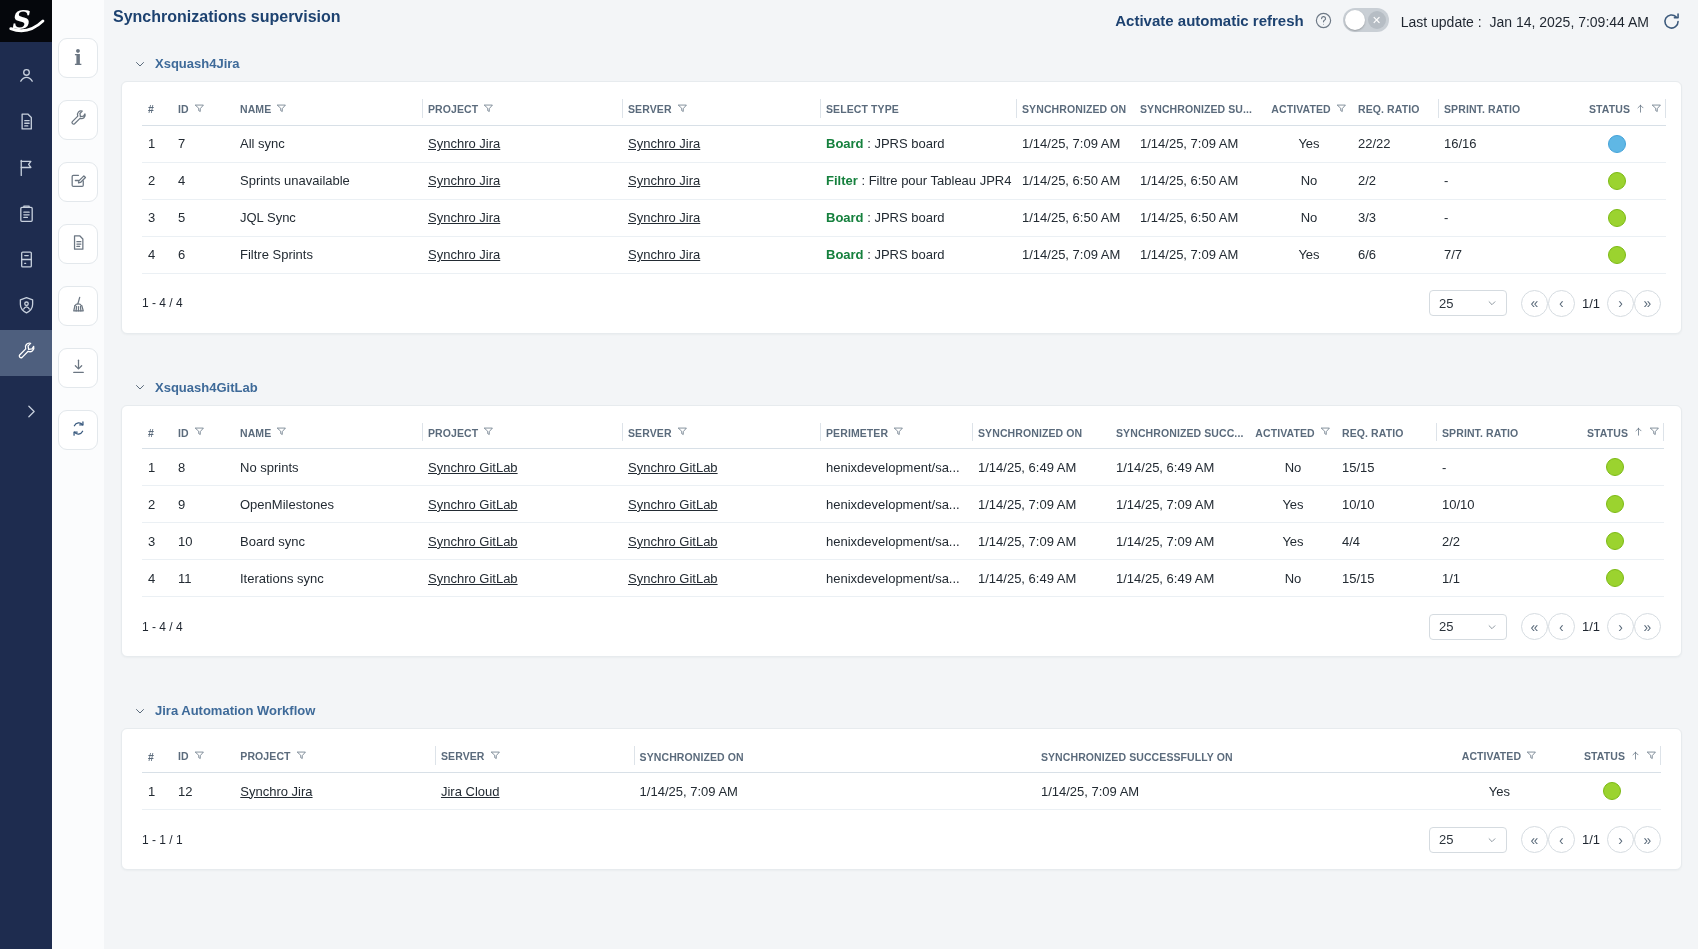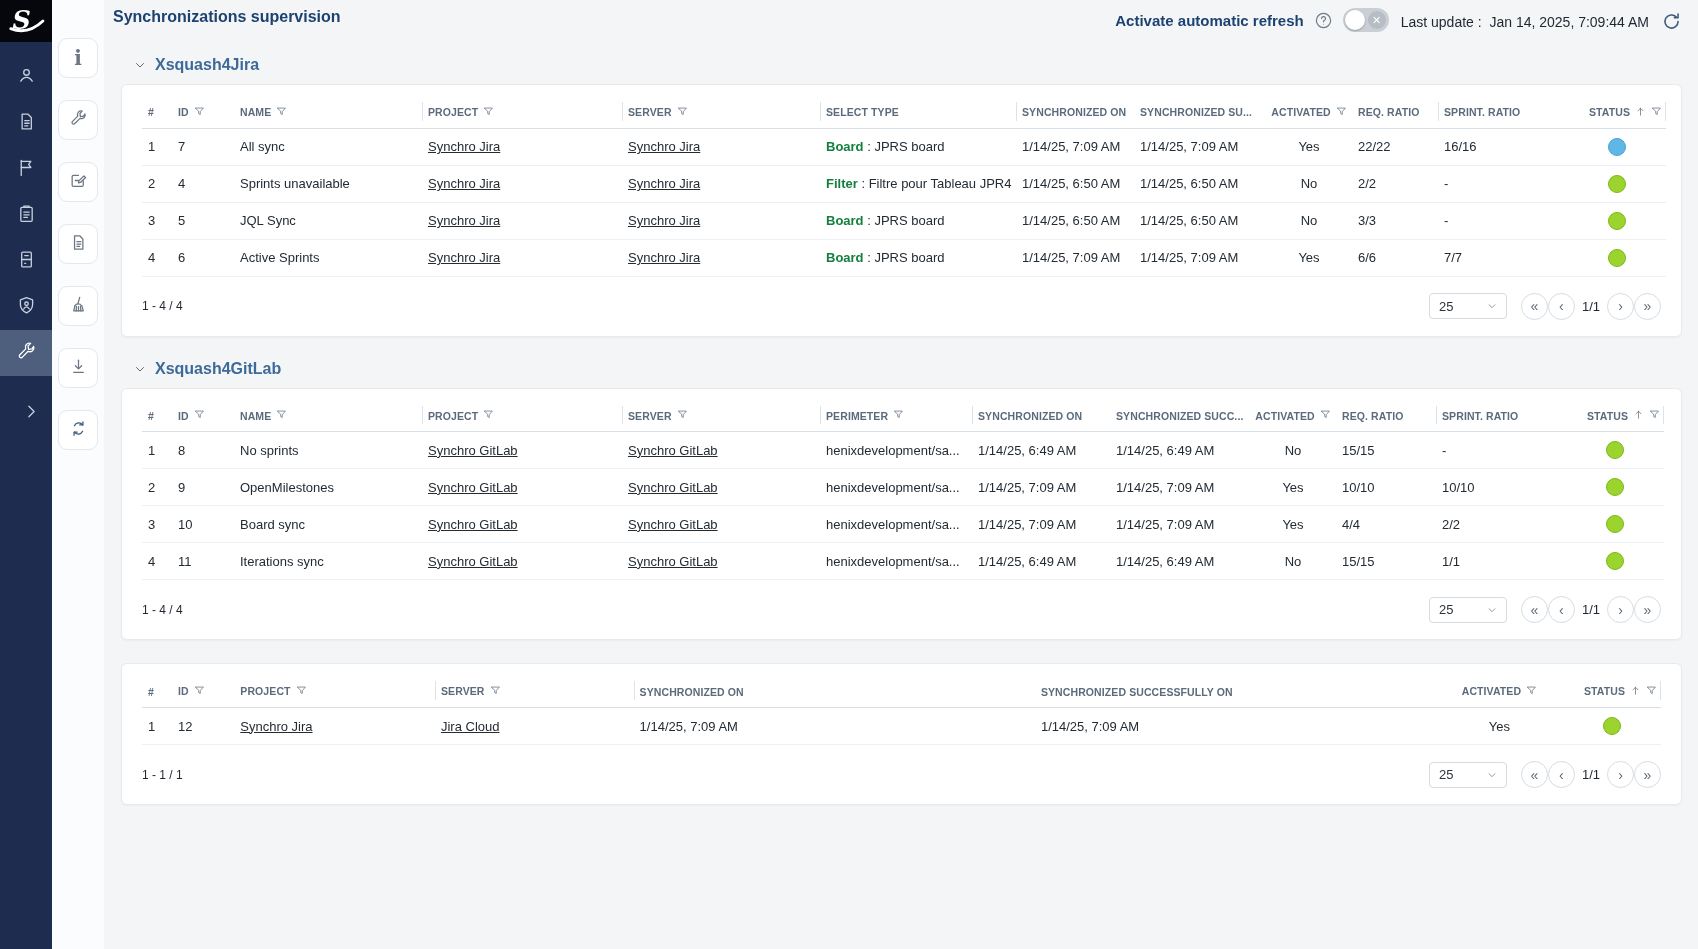--- a/index.html
+++ b/index.html
@@ -34,26 +34,26 @@
   .help-ic svg{width:19px;height:19px;stroke:currentColor;fill:none;stroke-width:1.5;stroke-linecap:round;}
   .toggle{width:46px;height:24px;border-radius:12px;background:#c9cfd5;position:relative;cursor:pointer;}
   .knob{position:absolute;left:2px;top:2px;width:20px;height:20px;border-radius:50%;background:#fff;box-shadow:0 1px 2px rgba(0,0,0,.25);}
   .x-badge{position:absolute;right:3px;top:3px;width:18px;height:18px;border-radius:50%;background:#b6bdc4;color:#fff;display:flex;align-items:center;justify-content:center;font-size:11px;line-height:1;}
   .refresh-line2{display:flex;align-items:center;gap:12px;}
   .last-update{font-size:14px;color:#1f2630;}
   .refresh-btn{color:#3c5a7c;display:flex;cursor:pointer;}
   .refresh-btn svg{width:21px;height:21px;stroke:currentColor;fill:none;stroke-width:1.8;stroke-linecap:round;stroke-linejoin:round;}
 
   
-  .section{margin-top:23px;}
+  .section{margin-top:46px;}
   .section.first{margin-top:24px;}
   .section-header{display:flex;align-items:center;gap:9px;margin-left:30px;cursor:pointer;}
   .section-header .chev{color:#5b6b7c;display:flex;}
   .section-header .chev svg{width:12px;height:12px;stroke:currentColor;fill:none;stroke-width:2;stroke-linecap:round;stroke-linejoin:round;}
-  .section-title{color:#3e6a99;font-weight:bold;font-size:16px;}
+  .section-title{color:#3e6a99;font-weight:bold;font-size:13px;}
   .card{background:#fff;border:1px solid #e7ebee;border-radius:6px;margin-top:10px;margin-left:17px;padding:10px 20px 4px 20px;box-shadow:0 1px 2px rgba(20,40,60,.04);}
 
   table.grid{width:100%;border-collapse:collapse;table-layout:fixed;}
   .grid th{position:relative;font-size:10.5px;color:#5b6b7c;font-weight:bold;text-align:left;padding:10px 4px 9px 6px;white-space:nowrap;overflow:hidden;letter-spacing:.1px;}
   .grid thead tr{border-bottom:1px solid #d8e0e7;}
   .grid th.sep::before{content:'';position:absolute;left:0;top:7px;bottom:7px;width:1px;background:#dde3e9;}
   .grid th.sep-right::after{content:'';position:absolute;right:0;top:7px;bottom:7px;width:1px;background:#dde3e9;}
   .grid td{font-size:13px;color:#232b33;padding:9px 4px 9px 6px;white-space:nowrap;overflow:hidden;}
   .grid tbody tr{border-bottom:1px solid #ebf0f4;}
   .al-center{text-align:center !important;}
@@ -315,21 +315,21 @@
                   <td>1/14/25, 6:50 AM</td>
                   <td>1/14/25, 6:50 AM</td>
                   <td class="al-center">No</td>
                   <td>3/3</td>
                   <td>-</td>
                   <td class="al-right"><span class="status-dot" style="background: rgb(155, 211, 47); border-color: rgb(124, 186, 20);"></span></td>
                 </tr>
                 <tr>
                   <td>4</td>
                   <td>6</td>
-                  <td>Active Sprints</td>
+                  <td>Filtre Sprints</td>
                   <td><span class="link">Synchro Jira</span></td>
                   <td><span class="link">Synchro Jira</span></td>
                   <td><span class="rich-label">Board</span> : JPRS board</td>
                   <td>1/14/25, 7:09 AM</td>
                   <td>1/14/25, 7:09 AM</td>
                   <td class="al-center">Yes</td>
                   <td>6/6</td>
                   <td>7/7</td>
                   <td class="al-right"><span class="status-dot" style="background: rgb(155, 211, 47); border-color: rgb(124, 186, 20);"></span></td>
                 </tr>
@@ -486,20 +486,28 @@
                 <button class="pg-btn">«</button>
                 <button class="pg-btn">‹</button>
                 <span class="pg-label">1/1</span>
                 <button class="pg-btn">›</button>
                 <button class="pg-btn">»</button>
               </div>
             </div>
           </div>
         </section>
         <section class="section">
+          <div class="section-header">
+            <span class="chev">
+              <svg viewBox="0 0 24 24">
+                <path d="M5 9l7 7 7-7"></path>
+              </svg>
+            </span>
+            <span class="section-title">Jira Automation Workflow</span>
+          </div>
           <div class="card">
             <table class="grid">
               <colgroup>
                 <col style="width: 30px;">
                 <col style="width: 62px;">
                 <col style="width: 200px;">
                 <col style="width: 198px;">
                 <col style="width: 400px;">
                 <col style="width: 412px;">
                 <col style="width: 100px;">

